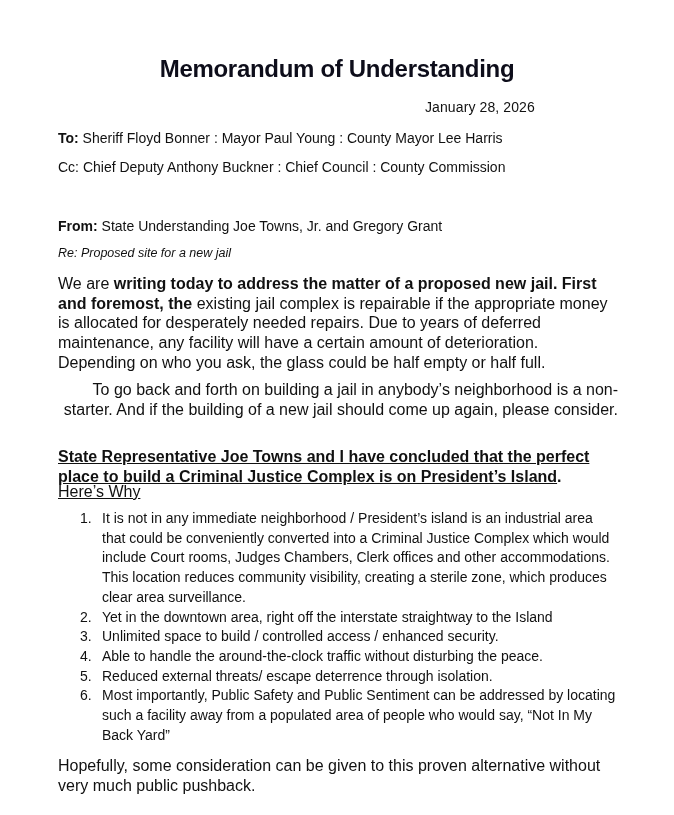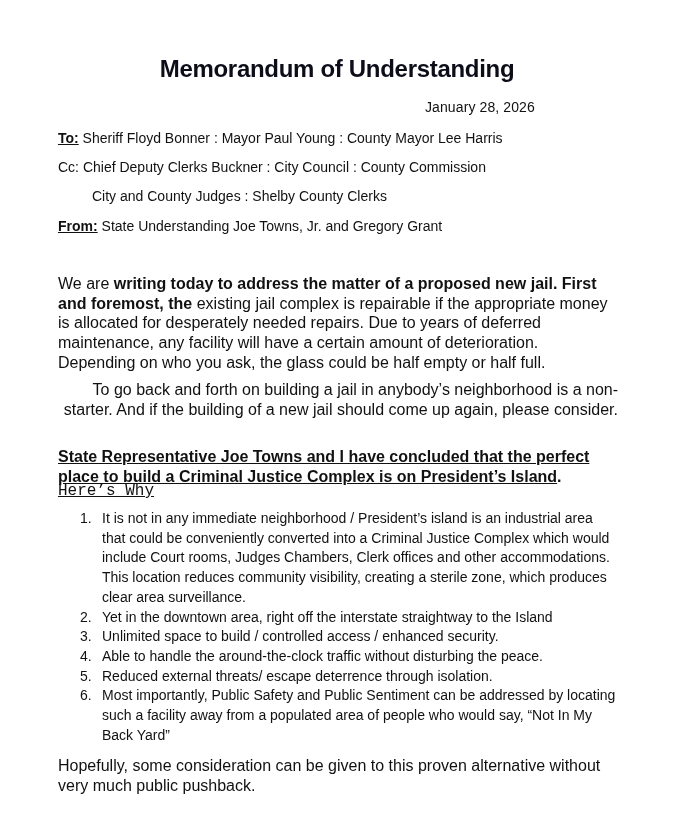--- a/index.html
+++ b/index.html
@@ -48,34 +48,34 @@
       font-family: "Liberation Sans", sans-serif;
       font-size: 14px;
       white-space: nowrap;
       line-height: 20px;
     }
     .to { top: 128px; }
     .cc { top: 157px; }
     .cc2 { top: 186px; left: 92px; }
     .from { top: 216px; }
     .re { top: 243px; font-style: italic; font-size: 12.5px; }
-    .lbl { font-weight: bold; text-decoration: underline; }
+    .lbl { font-weight: bold; }
 
     .para {
       position: absolute;
       left: 58px;
       width: 560px;
       font-family: "Liberation Sans", sans-serif;
       font-size: 16px;
       line-height: 19.7px;
     }
     .p1 { top: 274px; }
     .p2 { top: 380px; text-align: right; }
     .p3 { top: 431px; font-weight: bold; text-decoration: underline; margin-top: 16px; }
-    .heading { top: 482px; text-decoration: underline; font-family: Liberation Mono, monospace; }
+    .heading { top: 482px; text-decoration: underline; }
     .p-close { top: 756px; }
     .b { font-weight: bold; }
 
     .list {
       position: absolute;
       left: 58px;
       top: 509px;
       width: 560px;
       margin: 0;
       padding: 0;
@@ -100,26 +100,26 @@
 <body>
 
 <div class="page">
 
   <div class="title">Memorandum of Understanding</div>
 
   <div class="date">January 28, 2026</div>
 
   <div class="line to"><span class="lbl">To:</span><span> Sheriff Floyd Bonner : Mayor Paul Young : County Mayor Lee Harris</span></div>
 
-  <div class="line cc"><span>Cc:</span><span> Chief Deputy Clerks Buckner : City Council : County Commission</span></div>
+  <div class="line cc"><span>Cc:</span><span> Chief Deputy Anthony Buckner : Chief Council : County Commission</span></div>
 
-  <div class="line cc2">City and County Judges : Shelby County Clerks</div>
 
   <div class="line from"><span class="lbl">From:</span><span> State Understanding Joe Towns, Jr. and Gregory Grant</span></div>
 
+  <div class="line re">Re: Proposed site for a new jail</div>
 
   <div class="para p1"><span>We are </span><span class="b">writing today to address the matter of a proposed new jail. First and foremost, the</span><span> existing jail complex is repairable if the appropriate money is allocated for desperately needed repairs. Due to years of deferred maintenance, any facility will have a certain amount of deterioration. Depending on who you ask, the glass could be half empty or half full.</span></div>
 
   <div class="para p2">To go back and forth on building a jail in anybody’s neighborhood is a non-starter. And if the building of a new jail should come up again, please consider.</div>
 
   <div class="para p3"><span>State Representative Joe Towns and I have concluded that the perfect place to build a Criminal Justice Complex is on President’s Island</span><span style="text-decoration:none;display:inline-block;">.</span></div>
 
   <div class="para heading">Here’s Why</div>
 
   <ol class="list">

